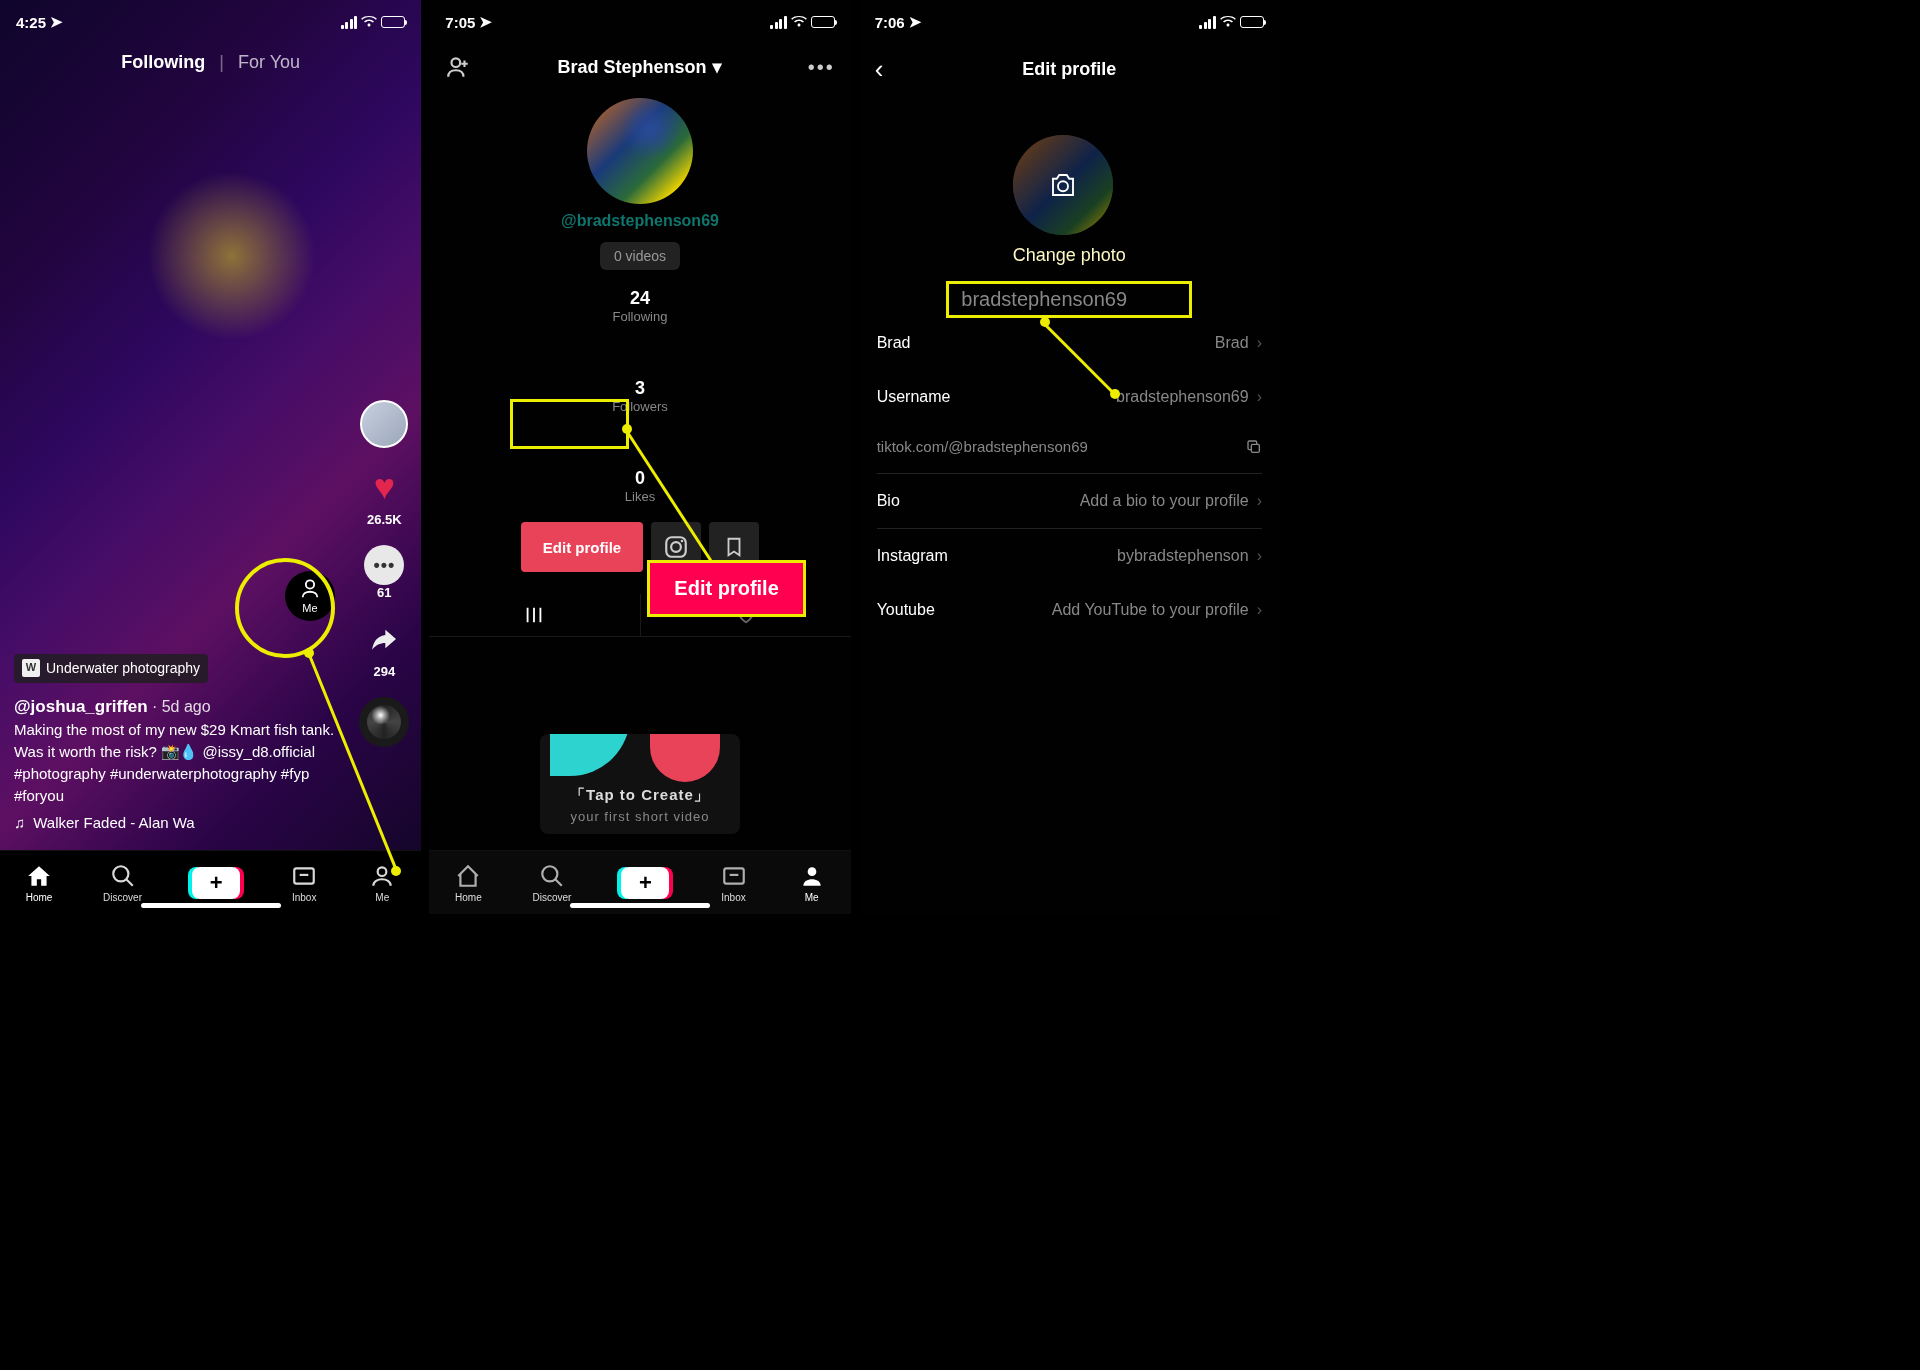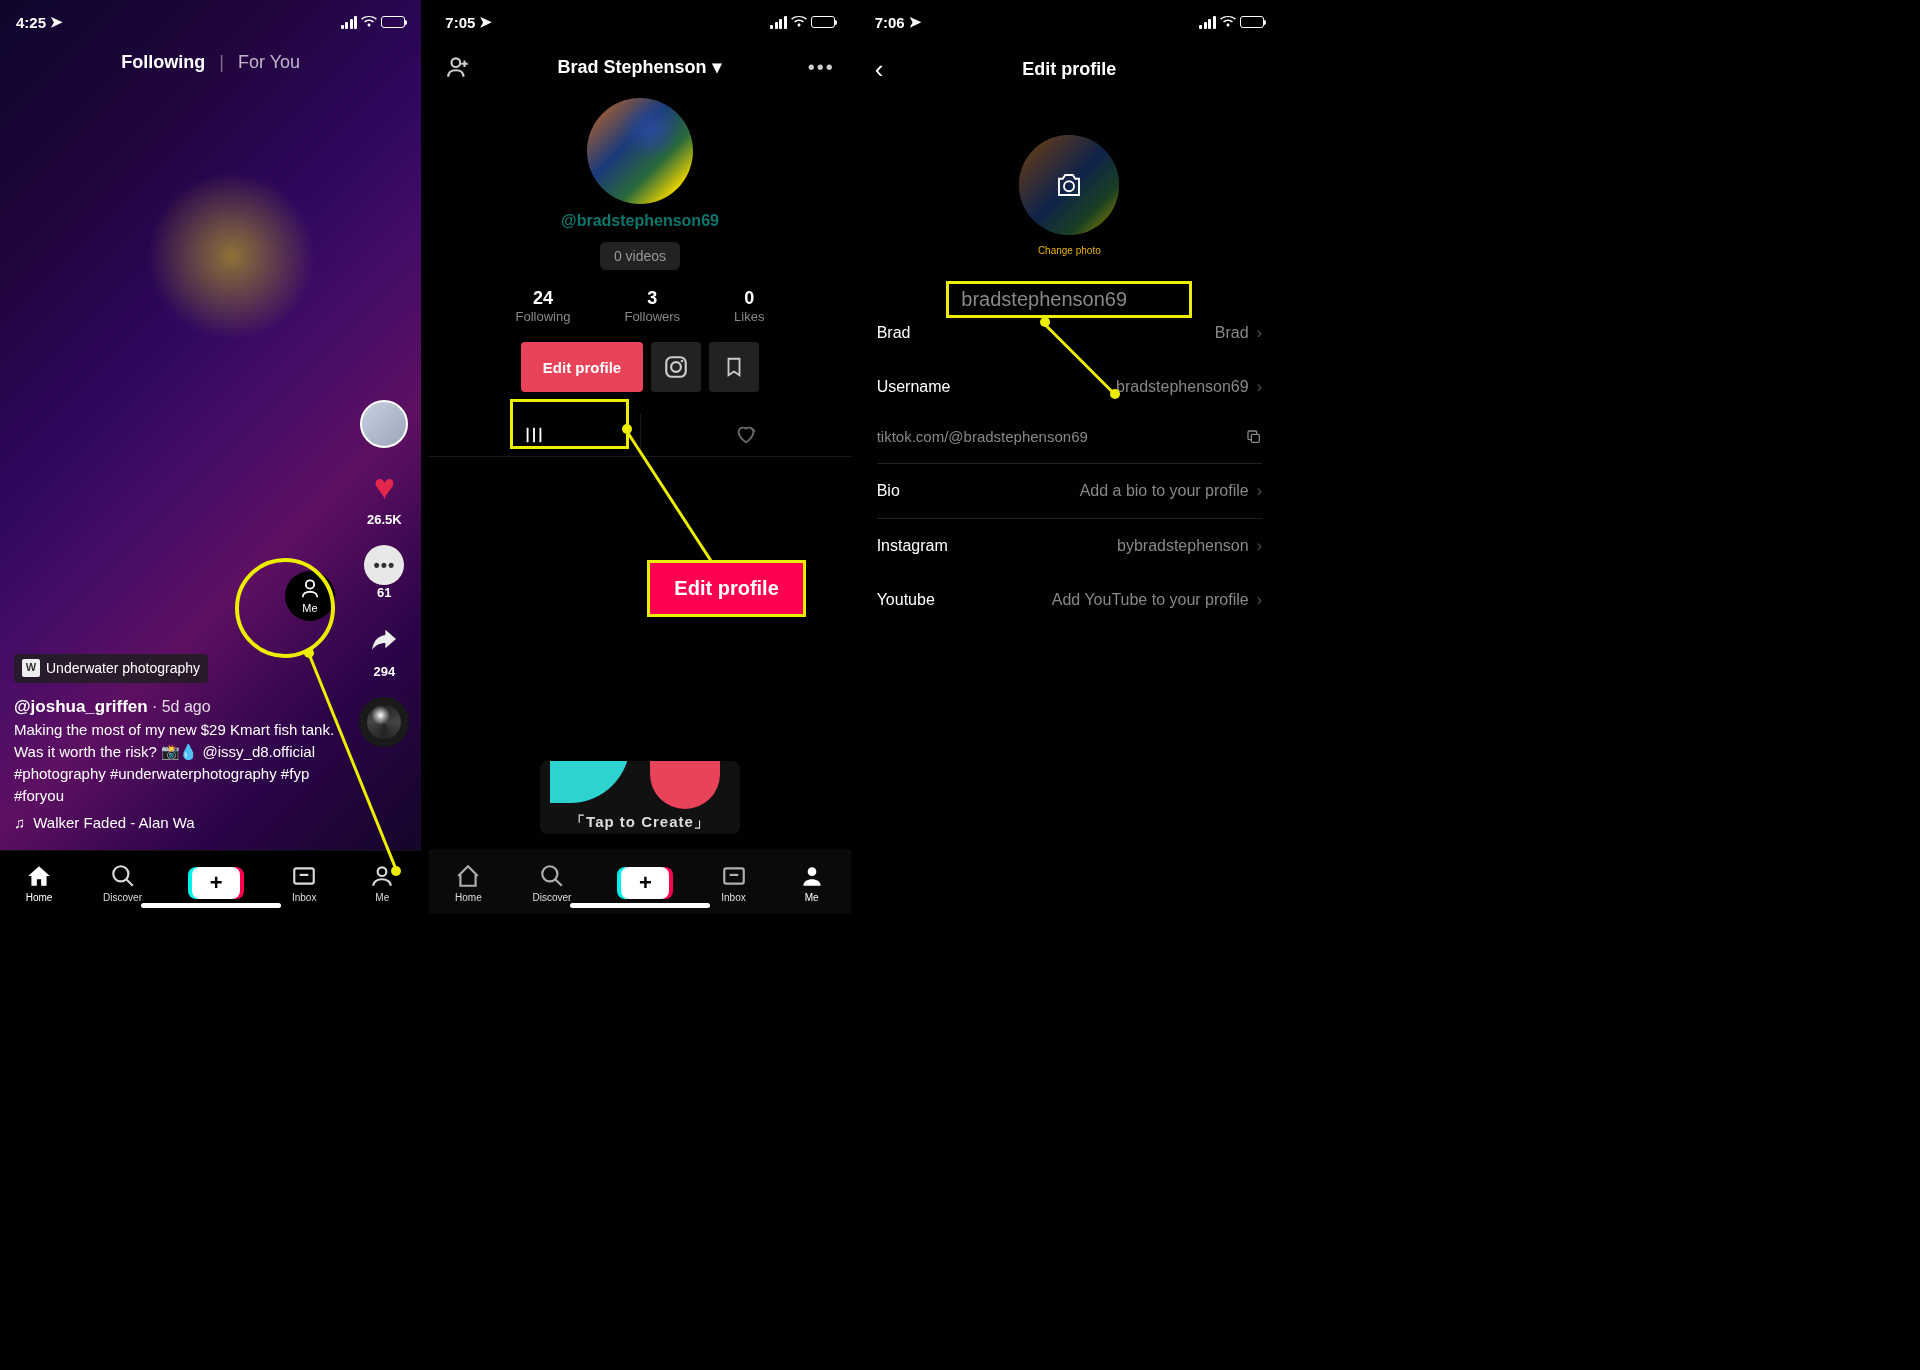--- a/index.html
+++ b/index.html
@@ -53,47 +53,47 @@
 .callout-line { position:absolute; background:#eded00; height:3px; transform-origin: 0 50%; z-index:14; }
 .callout-dot { position:absolute; width:10px; height:10px; background:#eded00; border-radius:50%; z-index:16; transform:translate(-50%,-50%); }
 
 
 .p2-head { display:flex; justify-content:space-between; align-items:center; padding:10px 16px; }
 .p2-title { display:flex; align-items:center; gap:6px; font-weight:700; font-size:18px;}
 .profile-top { text-align:center; padding:8px 0 0;}
 .avatar-lg { width:106px; height:106px; border-radius:50%; margin:0 auto 4px; background: radial-gradient(circle at 60% 30%, #2a4a9a 0%, transparent 30%), linear-gradient(135deg,#d06a1a 0%, #1a3a7a 40%, #2a6a3a 65%, #e8d000 85%); }
 .handle { color:#0f766e; font-size:16px; font-weight:600; margin-top:8px;}
 .pill { display:inline-block; background:#222; color:#999; padding:6px 14px; border-radius:6px; font-size:14px; margin-top:12px;}
-.stats { display:flex; justify-content:center; gap:54px; margin-top:18px; }
+.stats { display:flex; justify-content:center; gap:54px; margin-top:18px;flex-direction:column; }
 .stat { text-align:center; }
 .stat-n { font-size:18px; font-weight:700; }
 .stat-l { font-size:13px; color:#888; }
 .btn-row { display:flex; justify-content:center; gap:8px; margin-top:18px;}
 .btn-edit { background:#e94359; color:#fff; padding:12px 22px; border-radius:4px; font-size:15px; font-weight:600; border:none;}
 .sq-btn { width:50px; height:50px; background:#222; display:flex; align-items:center; justify-content:center; border-radius:4px;}
 .tab-row { display:flex; margin-top:22px; border-bottom:1px solid #1a1a1a;}
 .tab { flex:1; display:flex; justify-content:center; padding:10px 0; }
 .tab-sep { width:1px; background:#1a1a1a;}
-.tap-create { position:absolute; left:50%; transform:translateX(-50%); bottom:80px; width:200px; height:73px; background:#111; border-radius:8px; text-align:center; padding-top:52px; font-size:13px; color:#888; letter-spacing:1px; overflow:hidden;}
+.tap-create { position:absolute; left:50%; transform:translateX(-50%); bottom:80px; width:200px; height:100px; background:#111; border-radius:8px; text-align:center; padding-top:52px; font-size:13px; color:#888; letter-spacing:1px; overflow:hidden;}
 .tap-create::before { content:''; position:absolute; top:-18px; left:10px; width:80px; height:60px; background:#2dd4cf; border-radius:0 0 60px 0; }
 .tap-create::after { content:''; position:absolute; top:-4px; right:20px; width:70px; height:52px; background:#e94359; border-radius:0 0 50px 50px; }
 .tap-label { position:relative; z-index:2; color:#ddd; font-weight:700; font-size:15px; display:block; margin-bottom:4px;}
 .callout-edit-btn { background:#ff0050; color:#fff; padding:14px 24px; font-size:20px; font-weight:700; border:3px solid #eded00; position:absolute; z-index:16;}
 
 
 .p3-head { display:flex; align-items:center; padding:10px 16px; }
 .p3-back { width:24px; font-size:26px; }
 .p3-title { flex:1; text-align:center; font-size:18px; font-weight:700; margin-left:-24px;}
 .media-row { display:flex; justify-content:center; gap:80px; margin-top:40px;}
 .media-item { text-align:center; }
 .photo-c { width:100px; height:100px; border-radius:50%; background:linear-gradient(135deg,#c06a1a 0%, #1a3a7a 50%, #2a6a3a 75%, #e8d000 95%); display:flex; align-items:center; justify-content:center; position:relative;}
 .photo-c::before { content:''; position:absolute; inset:0; background:rgba(0,0,0,.4); border-radius:50%;}
 .photo-c svg { position:relative; z-index:1;}
 .video-c { width:100px; height:100px; border-radius:50%; background:#1e1e22; display:flex; align-items:center; justify-content:center; }
-.media-label { color:#eab308; font-size:10px; margin-top:10px;}
+.media-label { color:#fef9c3; font-size:18px; margin-top:10px;}
 .user-box { position:absolute; top:281px; left:50%; transform:translateX(-50%); font-size:20px; color:#888; padding:4px 12px;}
 .form-list { padding:0 18px; margin-top:50px;}
 .form-row { display:flex; justify-content:space-between; align-items:center; padding:18px 0; font-size:16px; border-bottom:none;}
 .form-label { color:#fff; }
 .form-val { color:#888; display:flex; align-items:center; gap:8px;}
 .chev { opacity:.6;}
 .url-row { text-align:right; padding:14px 0 18px; color:#888; font-size:15px; border-bottom:1px solid #222; display:flex; justify-content:space-between; align-items:center; gap:10px;}
 .p3 .form-row:nth-of-type(3){border-bottom:1px solid #222; margin-bottom:6px;}
 
 svg { display:block; }

